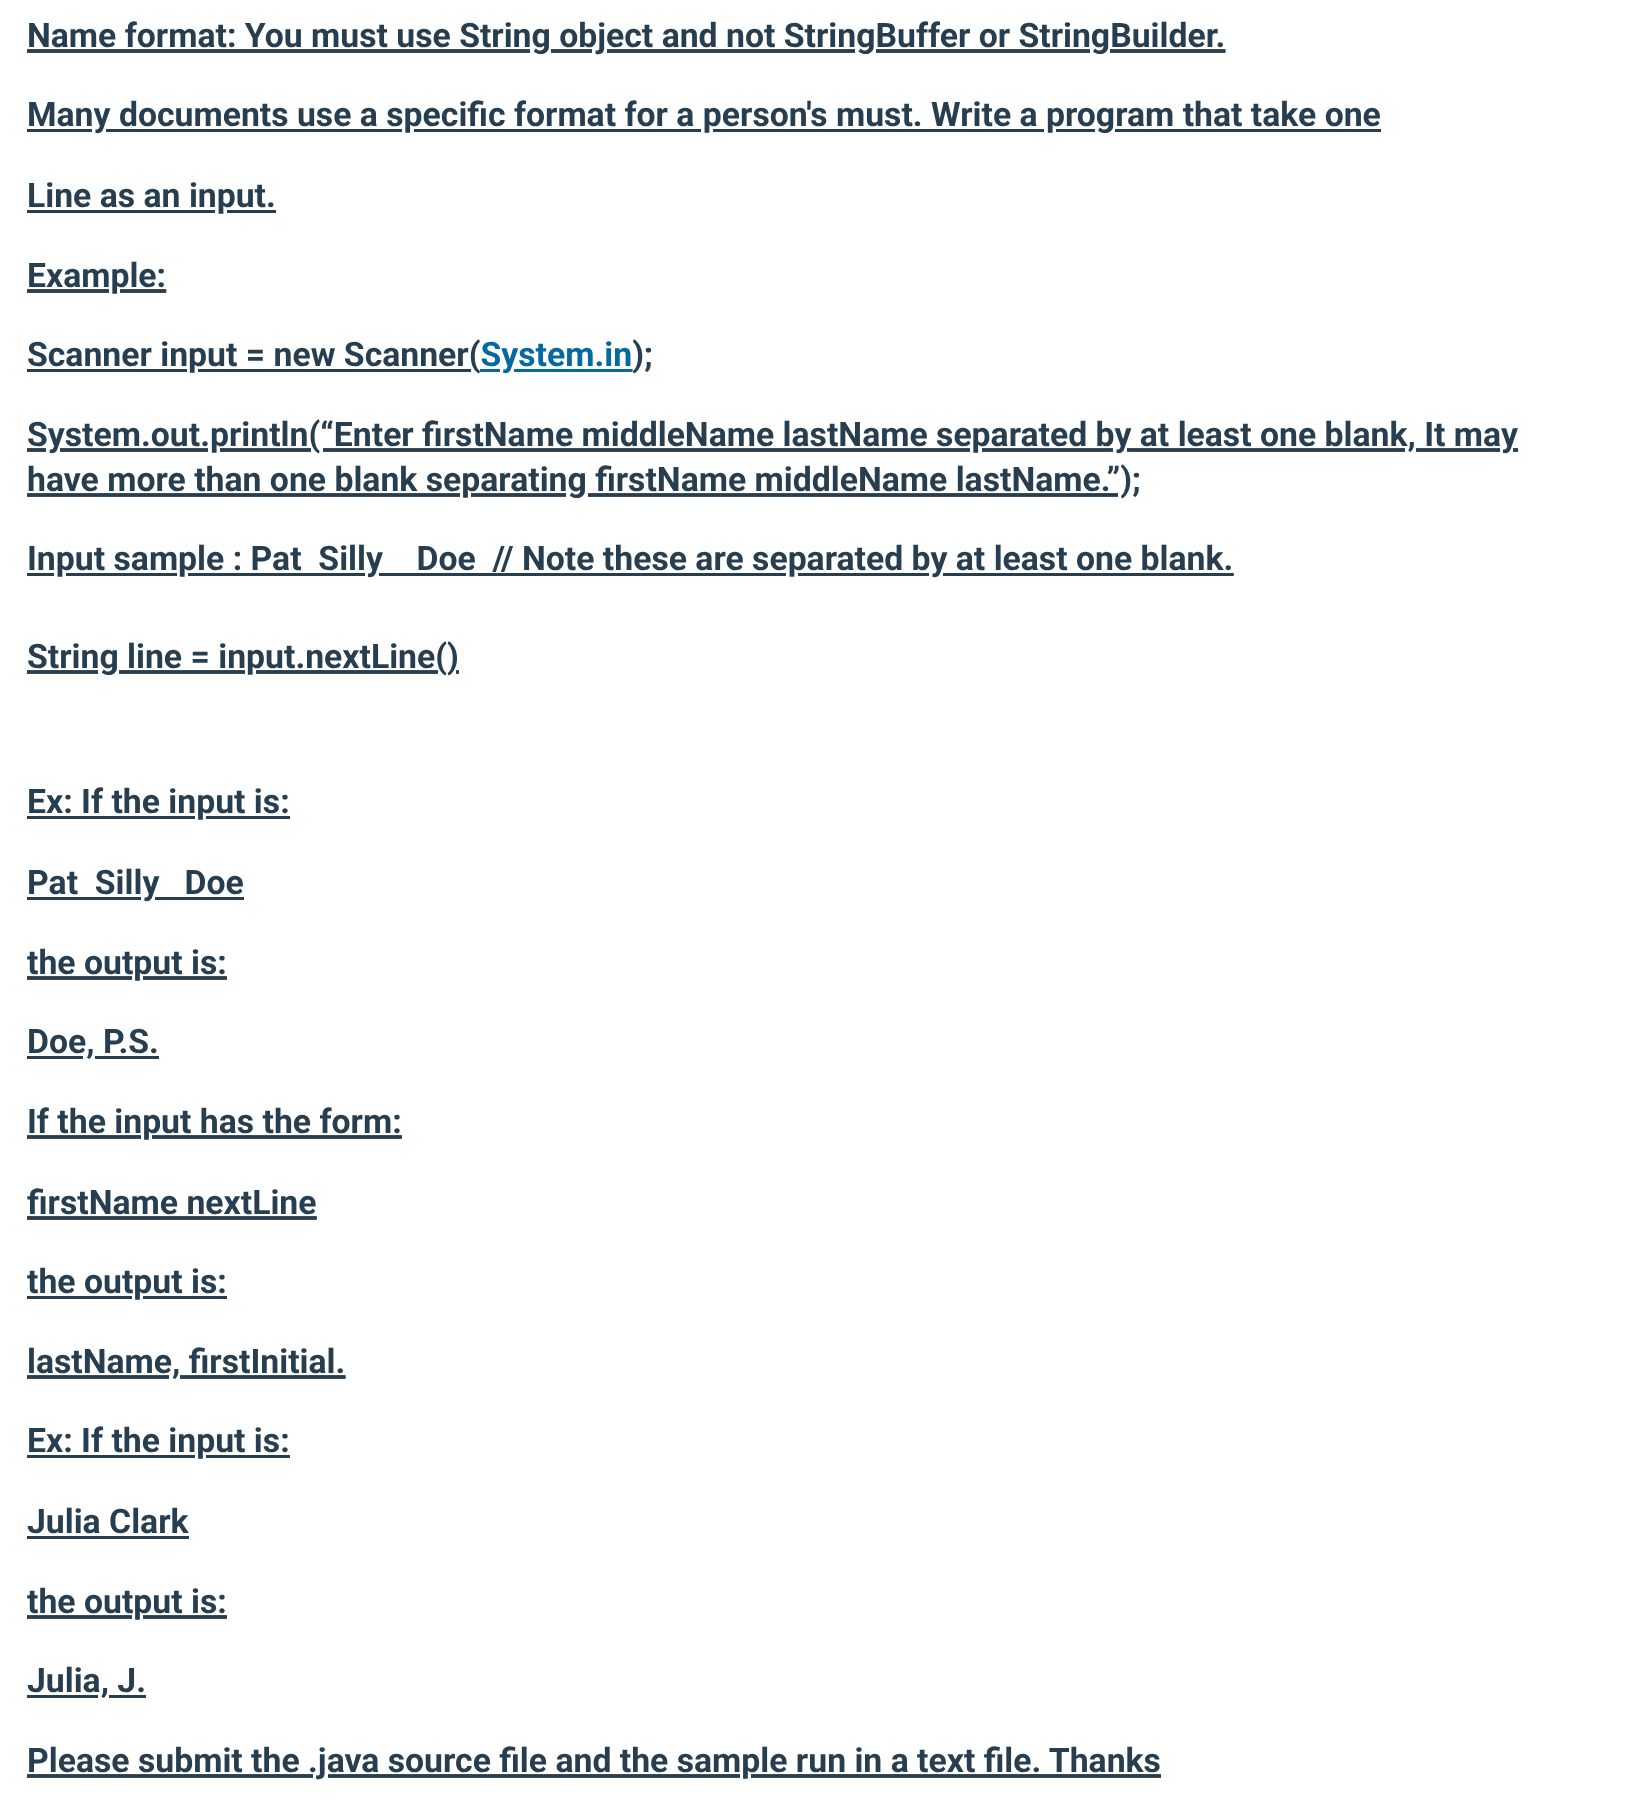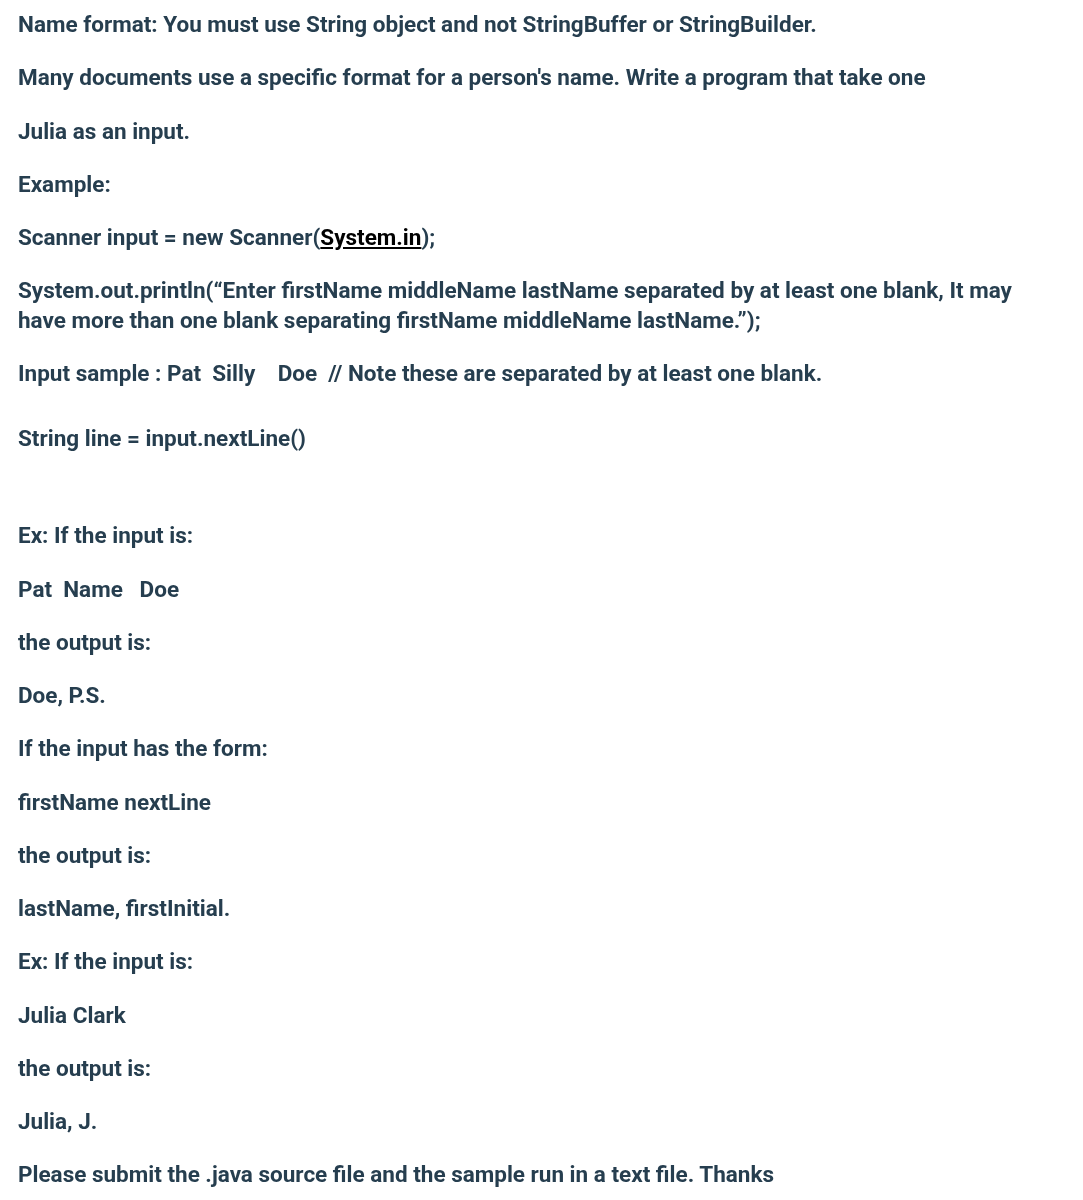--- a/index.html
+++ b/index.html
@@ -1,54 +1,55 @@
 <!DOCTYPE html>
 <html><head>
   <meta charset="utf-8">
   <style>
     * {
       margin: 0;
       padding: 0;
       box-sizing: border-box;
+      text-decoration: underline;
     }
     body {
       font-family: -apple-system, BlinkMacSystemFont, "Segoe UI", Roboto, Helvetica, Arial, sans-serif;
       background: #ffffff;
       color: #1f3a4d;
       padding: 10px 18px;
       width: 1083px;
       font-weight: 700;
       font-size: 22.5px;
       line-height: 1.3;
     }
     p {
       margin-bottom: 24px;
       color: #263e4f;
     }
     .link {
-      color: #000000;
+      color: #0369a1;
       text-decoration: underline;
     }
     .nowrap {
       white-space: pre;
     }
   </style>
 </head>
 <body>
 
 <p>Name format: You must use String object and not StringBuffer or StringBuilder.</p>
-<p>Many documents use a specific format for a person's name. Write a program that take one</p>
-<p>Julia as an input.</p>
+<p>Many documents use a specific format for a person's must. Write a program that take one</p>
+<p>Line as an input.</p>
 <p>Example:</p>
 <p><span>Scanner input = new Scanner(</span><span class="link">System.in</span><span>);</span></p>
 <p>System.out.println(“Enter firstName middleName lastName separated by at least one blank, It may have more than one blank separating firstName middleName lastName.”);</p>
 <p class="nowrap">Input sample : Pat  Silly    Doe  // Note these are separated by at least one blank.</p>
 <p style="margin-top:36px;">String line = input.nextLine()</p>
 <p style="margin-top:68px;">Ex: If the input is:</p>
-<p class="nowrap">Pat  Name   Doe</p>
+<p class="nowrap">Pat  Silly   Doe</p>
 <p>the output is:</p>
 <p>Doe, P.S.</p>
 <p>If the input has the form:</p>
 <p>firstName nextLine</p>
 <p>the output is:</p>
 <p>lastName, firstInitial.</p>
 <p>Ex: If the input is:</p>
 <p>Julia Clark</p>
 <p>the output is:</p>
 <p>Julia, J.</p>

